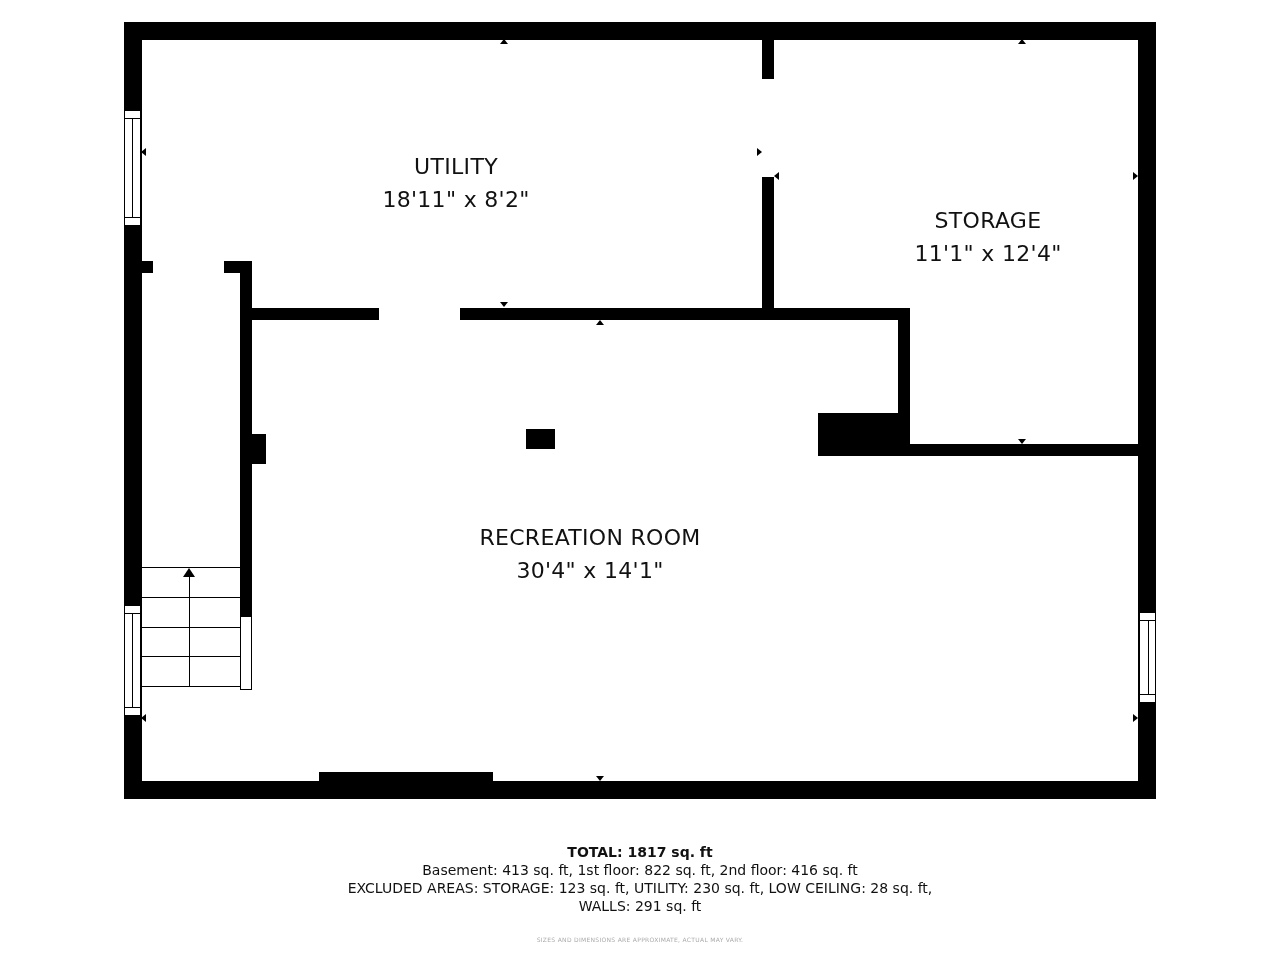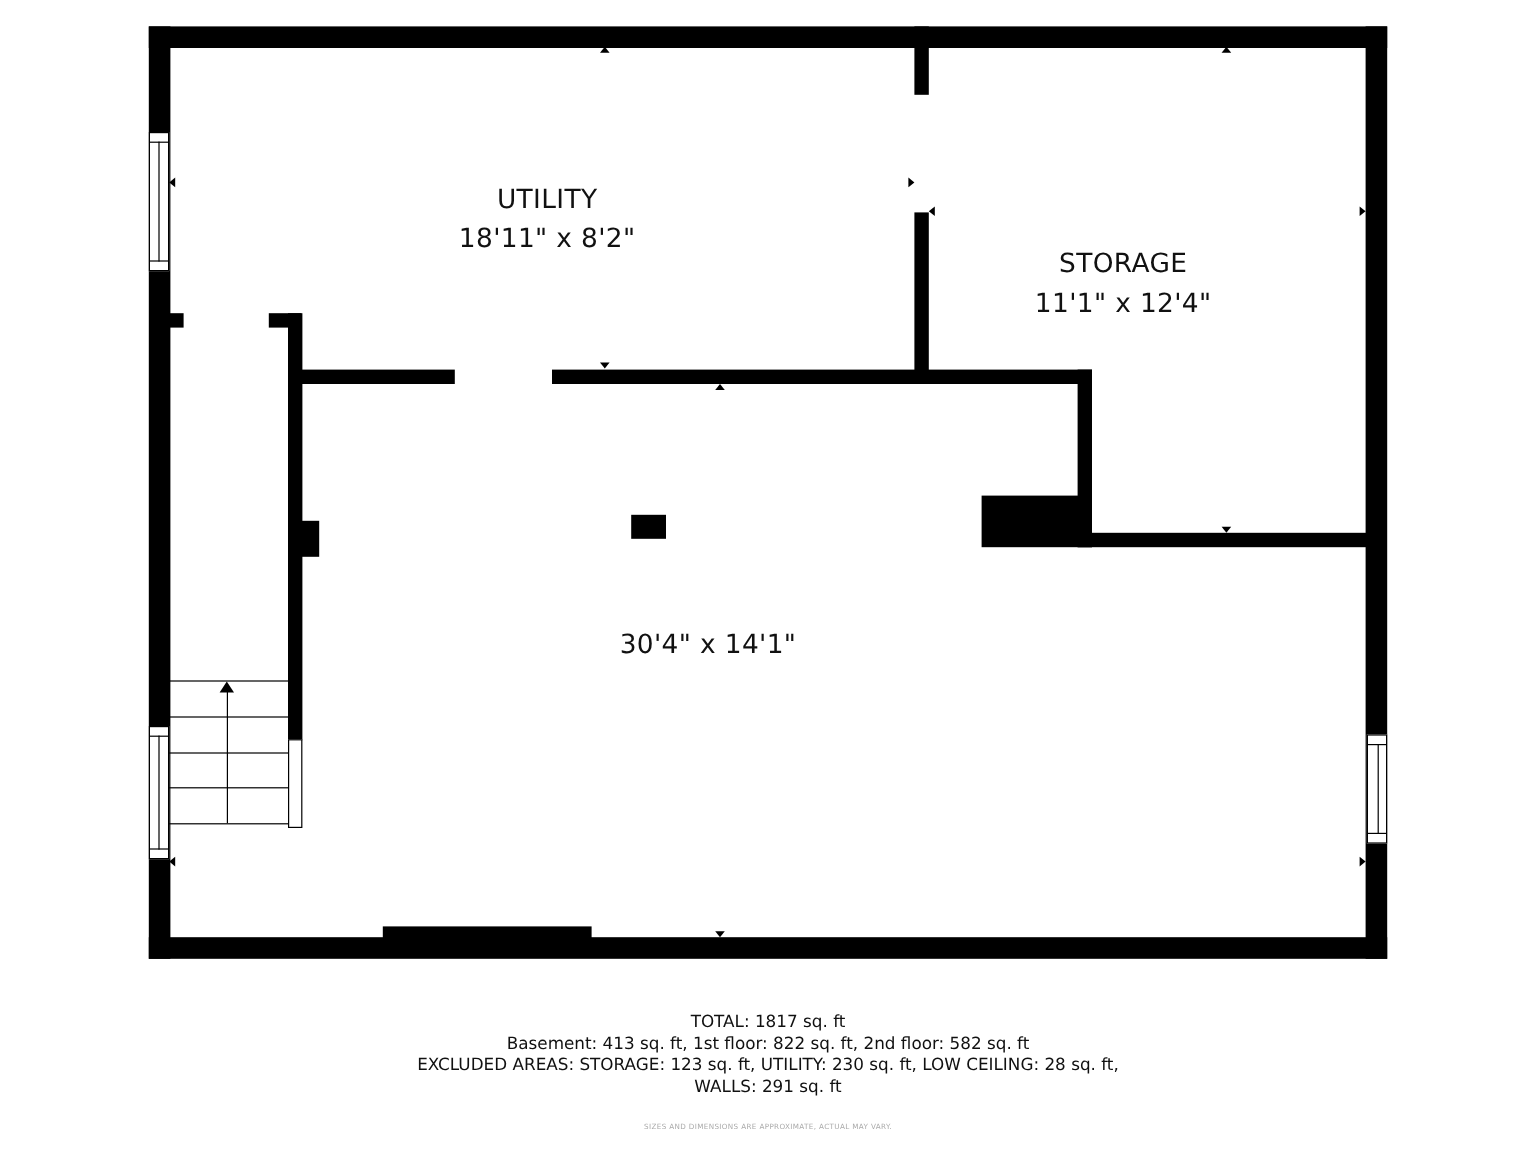--- a/index.html
+++ b/index.html
@@ -9,21 +9,21 @@
   .win { position:absolute; background:#fff; border:1px solid #000; box-sizing:border-box; }
   .win .ln { position:absolute; background:#000; }
   .room-label { position:absolute; text-align:center; font-size:22px; line-height:33px; letter-spacing:0.3px; white-space:nowrap; transform:translateX(-50%); }
   .tri { position:absolute; width:0; height:0; }
   .tri.down { border-left:4px solid transparent; border-right:4px solid transparent; border-top:5px solid #000; }
   .tri.up { border-left:4px solid transparent; border-right:4px solid transparent; border-bottom:5px solid #000; }
   .tri.left { border-top:4px solid transparent; border-bottom:4px solid transparent; border-right:5px solid #000; }
   .tri.right { border-top:4px solid transparent; border-bottom:4px solid transparent; border-left:5px solid #000; }
   .stair-line { position:absolute; background:#000; }
   .footer { position:absolute; left:0; width:1280px; text-align:center; font-size:14px; line-height:18px; }
-  .footer .total { font-weight:normal; }
+  .footer .total { font-weight:bold; }
   .footer .disclaimer { font-size:6px; color:#aaa; letter-spacing:0.3px; }
 </style>
 </head>
 <body>
 
 <div class="plan">
 
   <div class="w" style="left:124px; top:22px; width:1032px; height:18px;"></div>
   <div class="w" style="left:124px; top:781px; width:1032px; height:18px;"></div>
   <div class="w" style="left:124px; top:22px; width:18px; height:777px;"></div>
@@ -86,30 +86,31 @@
   <div class="tri down" style="left:1018px; top:439px;"></div>
   <div class="tri up" style="left:596px; top:320px;"></div>
   <div class="tri down" style="left:596px; top:776px;"></div>
   <div class="tri left" style="left:141px; top:714px;"></div>
   <div class="tri right" style="left:1133px; top:714px;"></div>
 
   <div class="room-label" style="left:456px; top:150px;">
     <div>UTILITY</div>
     <div>18'11" x 8'2"</div>
   </div>
-  <div class="room-label" style="left:936px; top:204px;">
+  <div class="room-label" style="left:988px; top:204px;">
     <div>STORAGE</div>
     <div>11'1" x 12'4"</div>
   </div>
   <div class="room-label" style="left:590px; top:521px;">
+    <div>RECREATION ROOM</div>
     <div>30'4" x 14'1"</div>
   </div>
 </div>
 
 <div class="footer" style="top:843px;">
   <div class="total">TOTAL: 1817 sq. ft</div>
-  <div>Basement: 413 sq. ft, 1st floor: 822 sq. ft, 2nd floor: 582 sq. ft</div>
+  <div>Basement: 413 sq. ft, 1st floor: 822 sq. ft, 2nd floor: 416 sq. ft</div>
   <div>EXCLUDED AREAS: STORAGE: 123 sq. ft, UTILITY: 230 sq. ft, LOW CEILING: 28 sq. ft,</div>
   <div>WALLS: 291 sq. ft</div>
 </div>
 <div class="footer" style="top:928px;">
   <span class="disclaimer">SIZES AND DIMENSIONS ARE APPROXIMATE, ACTUAL MAY VARY.</span>
 </div>
 
 </body></html>

